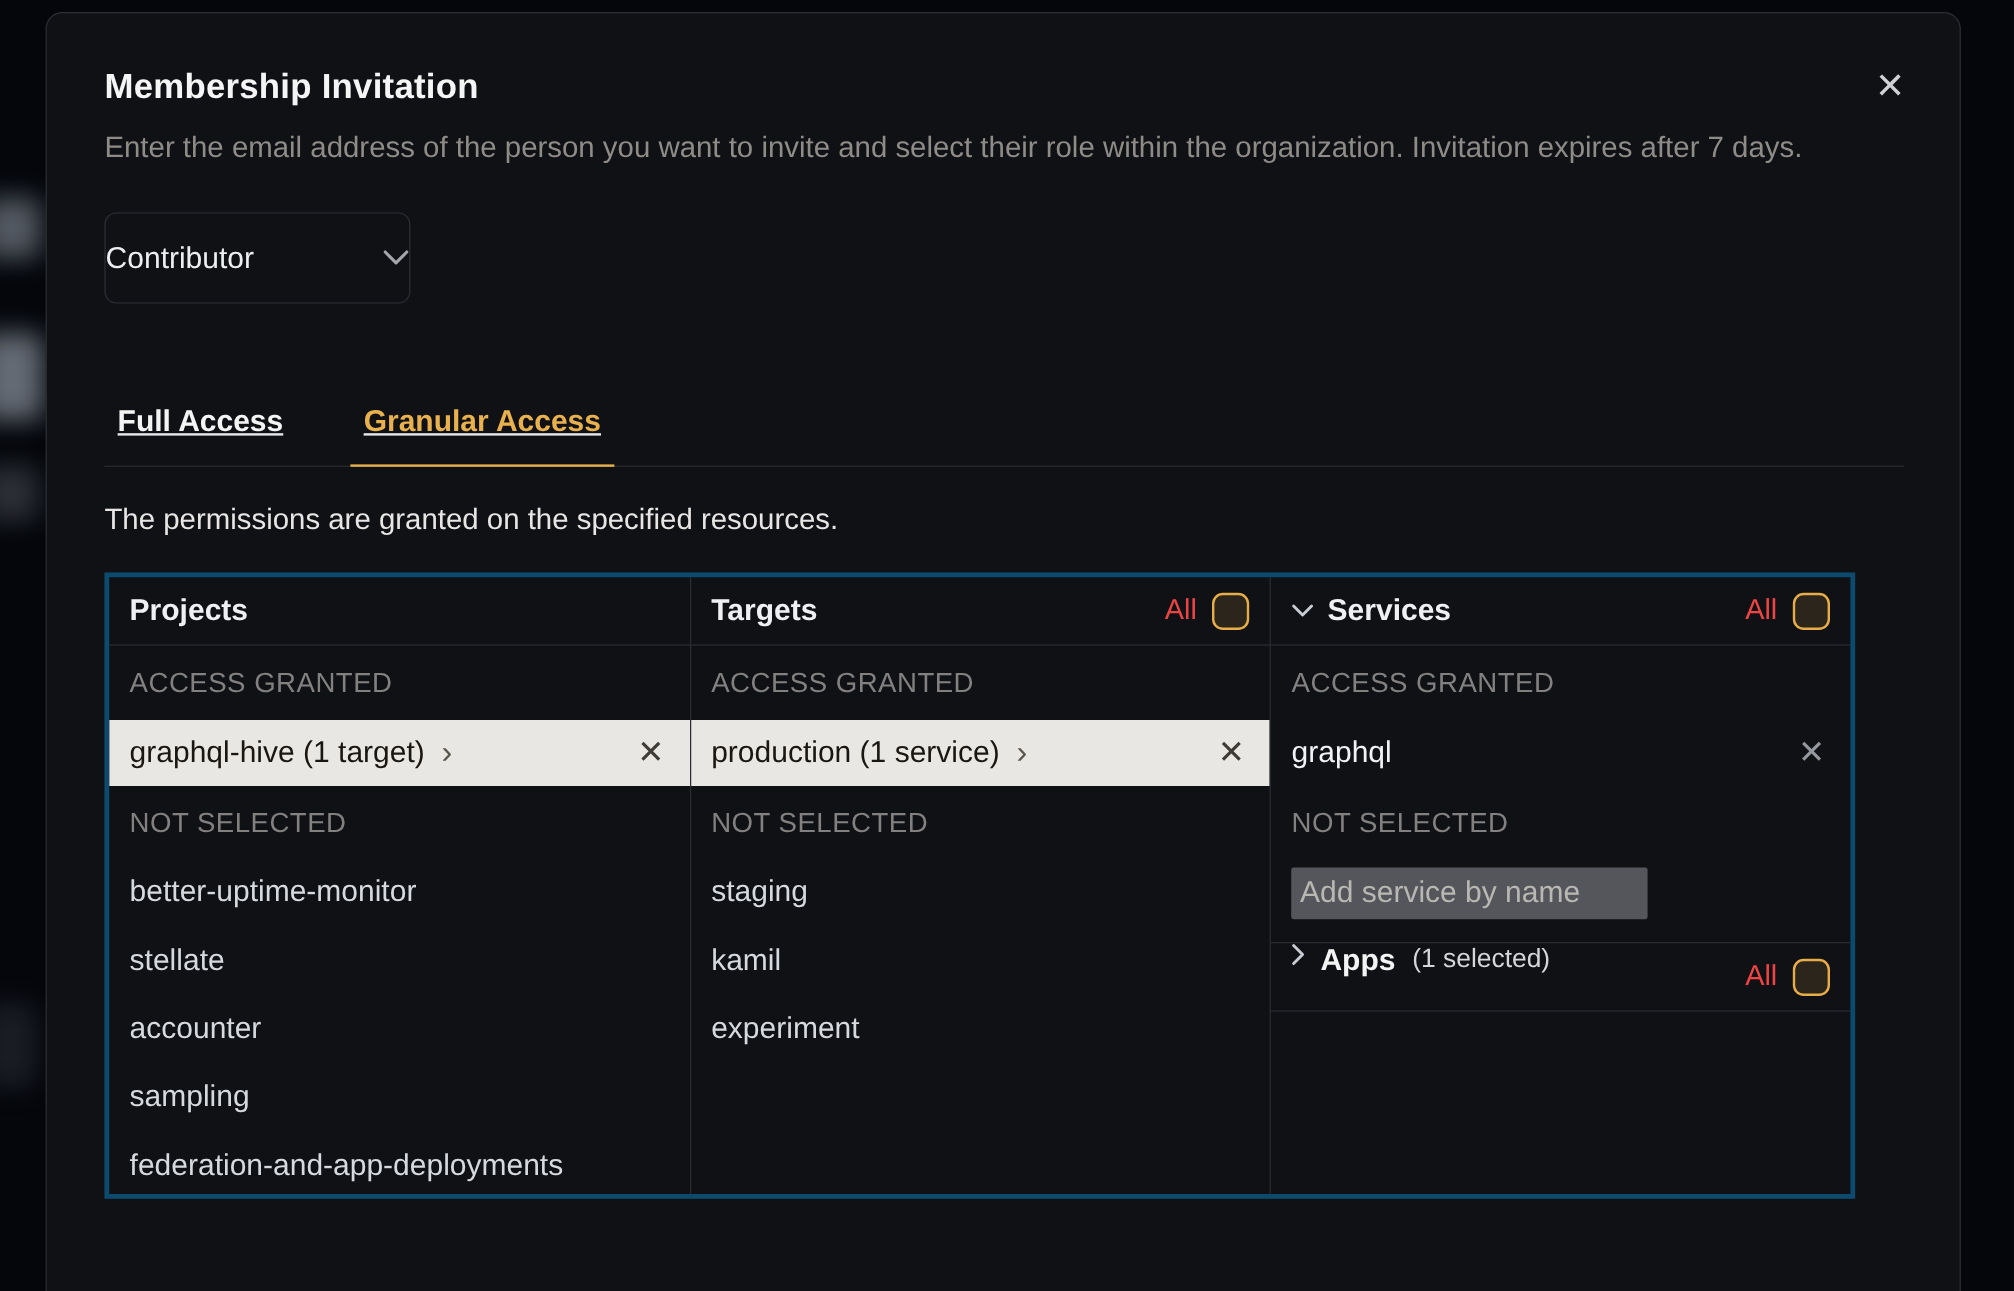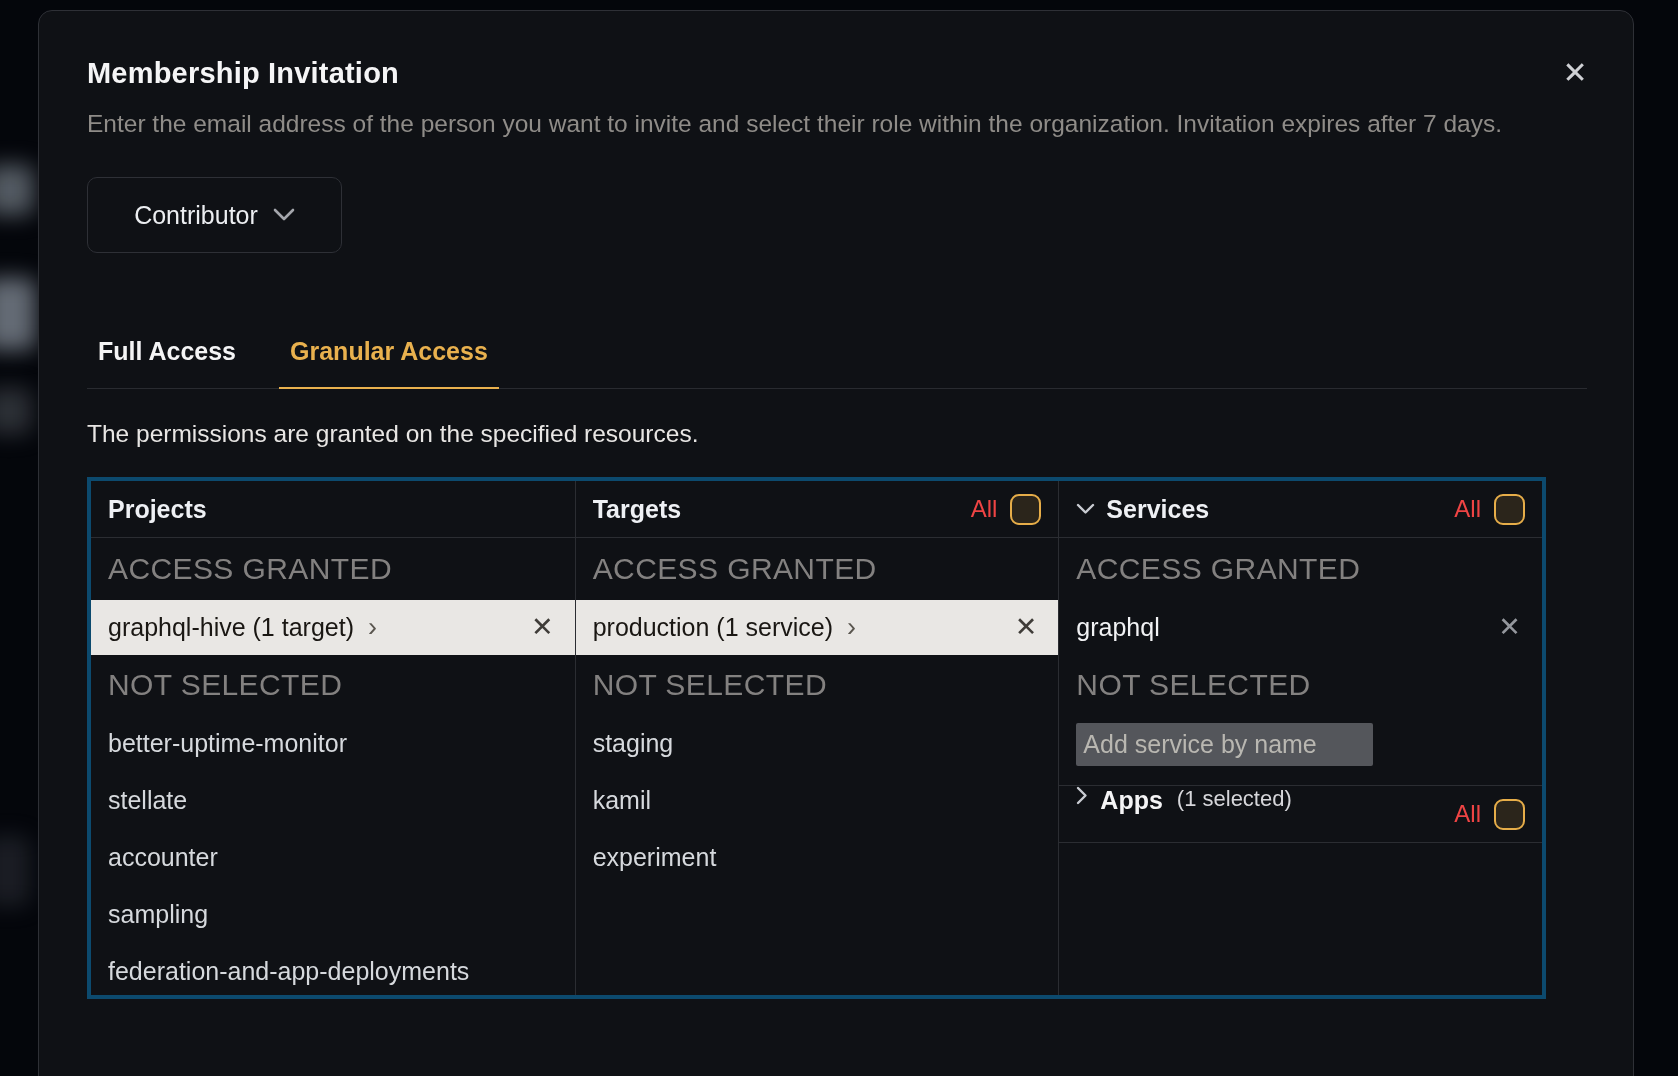--- a/index.html
+++ b/index.html
@@ -51,29 +51,30 @@
     border:1px solid #2e3036; border-radius:10px;
     padding:0 27px;
     font-size:25px; color:#e6e7ea;
     font-family:"Liberation Sans","DejaVu Sans",sans-serif;
     outline:none;
   }
   .role-select {
     width:255px; height:76px;
     background:transparent;
     border:1px solid #2e3036; border-radius:10px;
-    display:flex; align-items:center; justify-content:center; gap:15px;
+    display:flex; align-items:center; justify-content:space-between; gap:15px;
     font-size:25px; color:#eceef1; cursor:pointer;
   }
   .chev-svg { display:block; }
 
   .tabs {
     margin-top:84px;
-    display:flex; gap:32px;
+    display:flex; gap:45px;
     border-bottom:1px solid #292b30;
+    text-decoration:underline;
   }
   .tab {
     font-size:25px; font-weight:700;
     padding:0 11px 21px 11px;
     color:#f4f4f5; cursor:pointer;
   }
   .tab.active {
     color:#e9b14e;
     border-bottom:2px solid #e9b14e;
     margin-bottom:-1px;
@@ -100,21 +101,21 @@
   .all-label { font-size:24px; font-weight:400; color:#ef4444; }
   .all-checkbox {
     width:31px; height:31px;
     border:2px solid #e6ad49; border-radius:9px;
     background:#2b251b; cursor:pointer;
   }
   .section-label {
     height:62px; flex:0 0 62px;
     display:flex; align-items:center;
     padding:0 17px;
-    font-size:30px; color:#838180; letter-spacing:.4px;
+    font-size:23px; color:#838180; letter-spacing:.4px;
   }
   .section-label.second { height:60px; flex:0 0 60px; }
   .selected-row {
     height:55px; flex:0 0 55px;
     background:#e9e7e4; color:#1a1713;
     display:flex; align-items:center;
     padding:0 21px 0 17px;
     font-size:25px; cursor:pointer;
   }
   .selected-row .row-chev { margin-left:14px; color:#5a564f; font-size:27px; line-height:1; }

